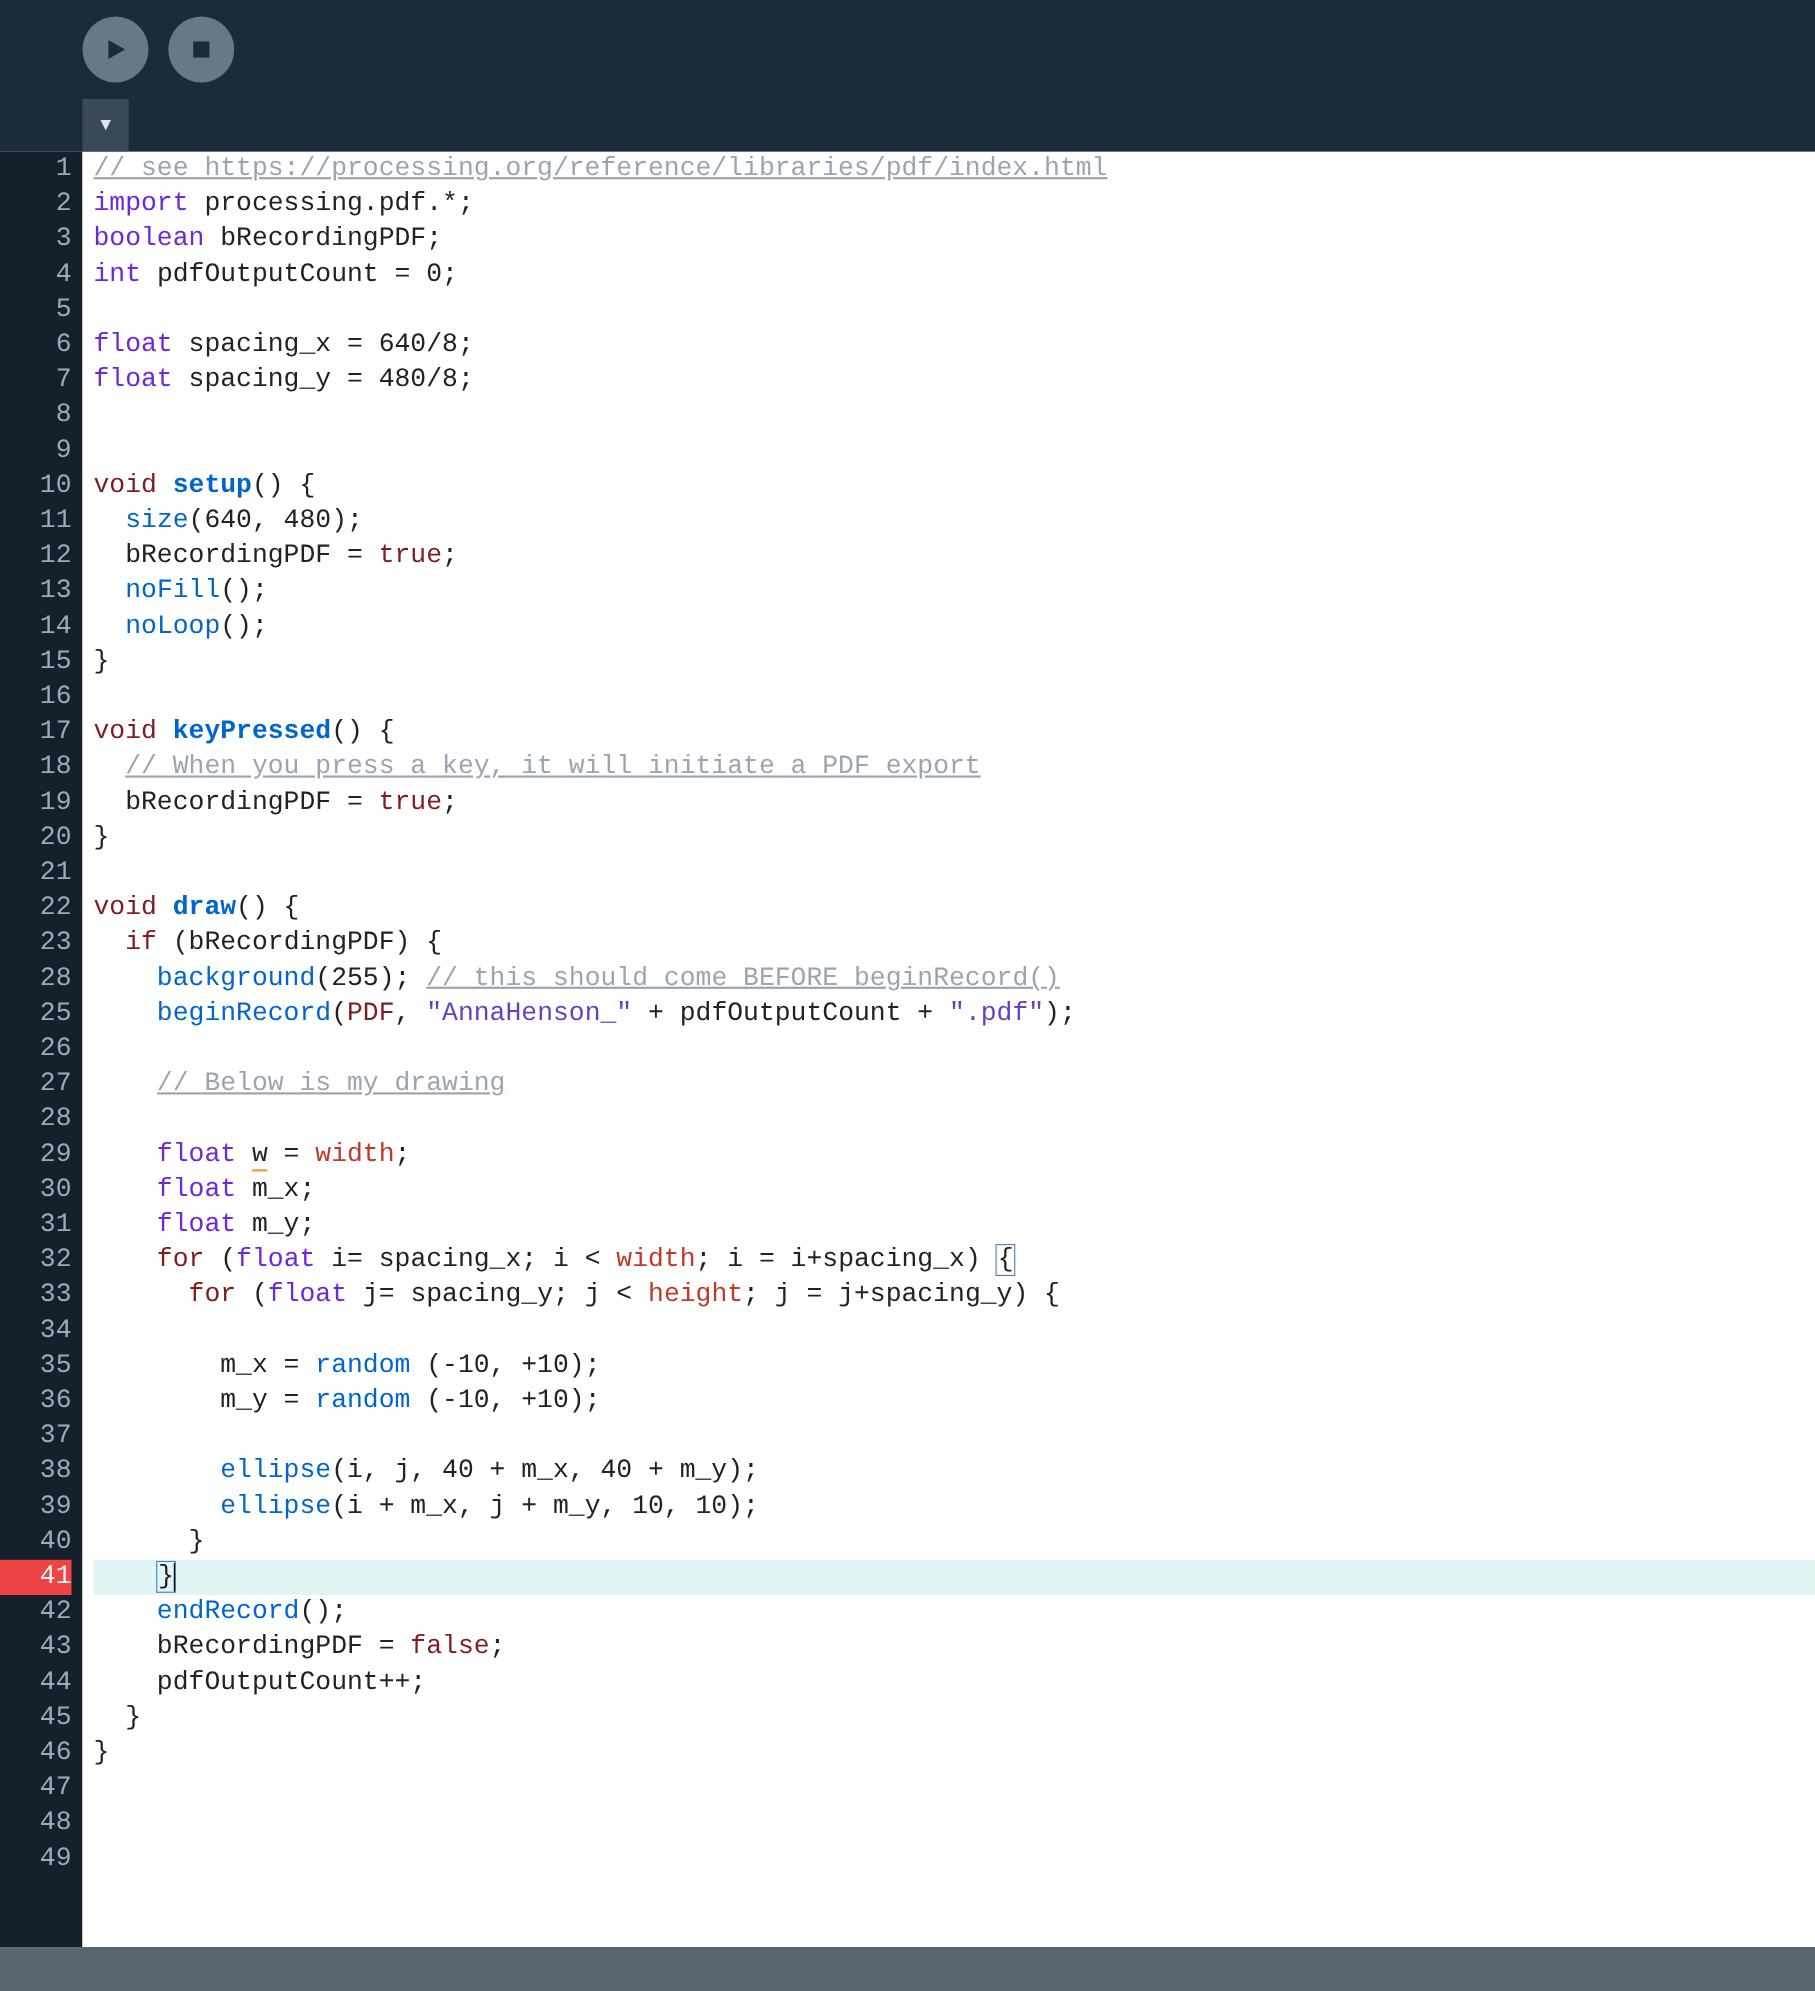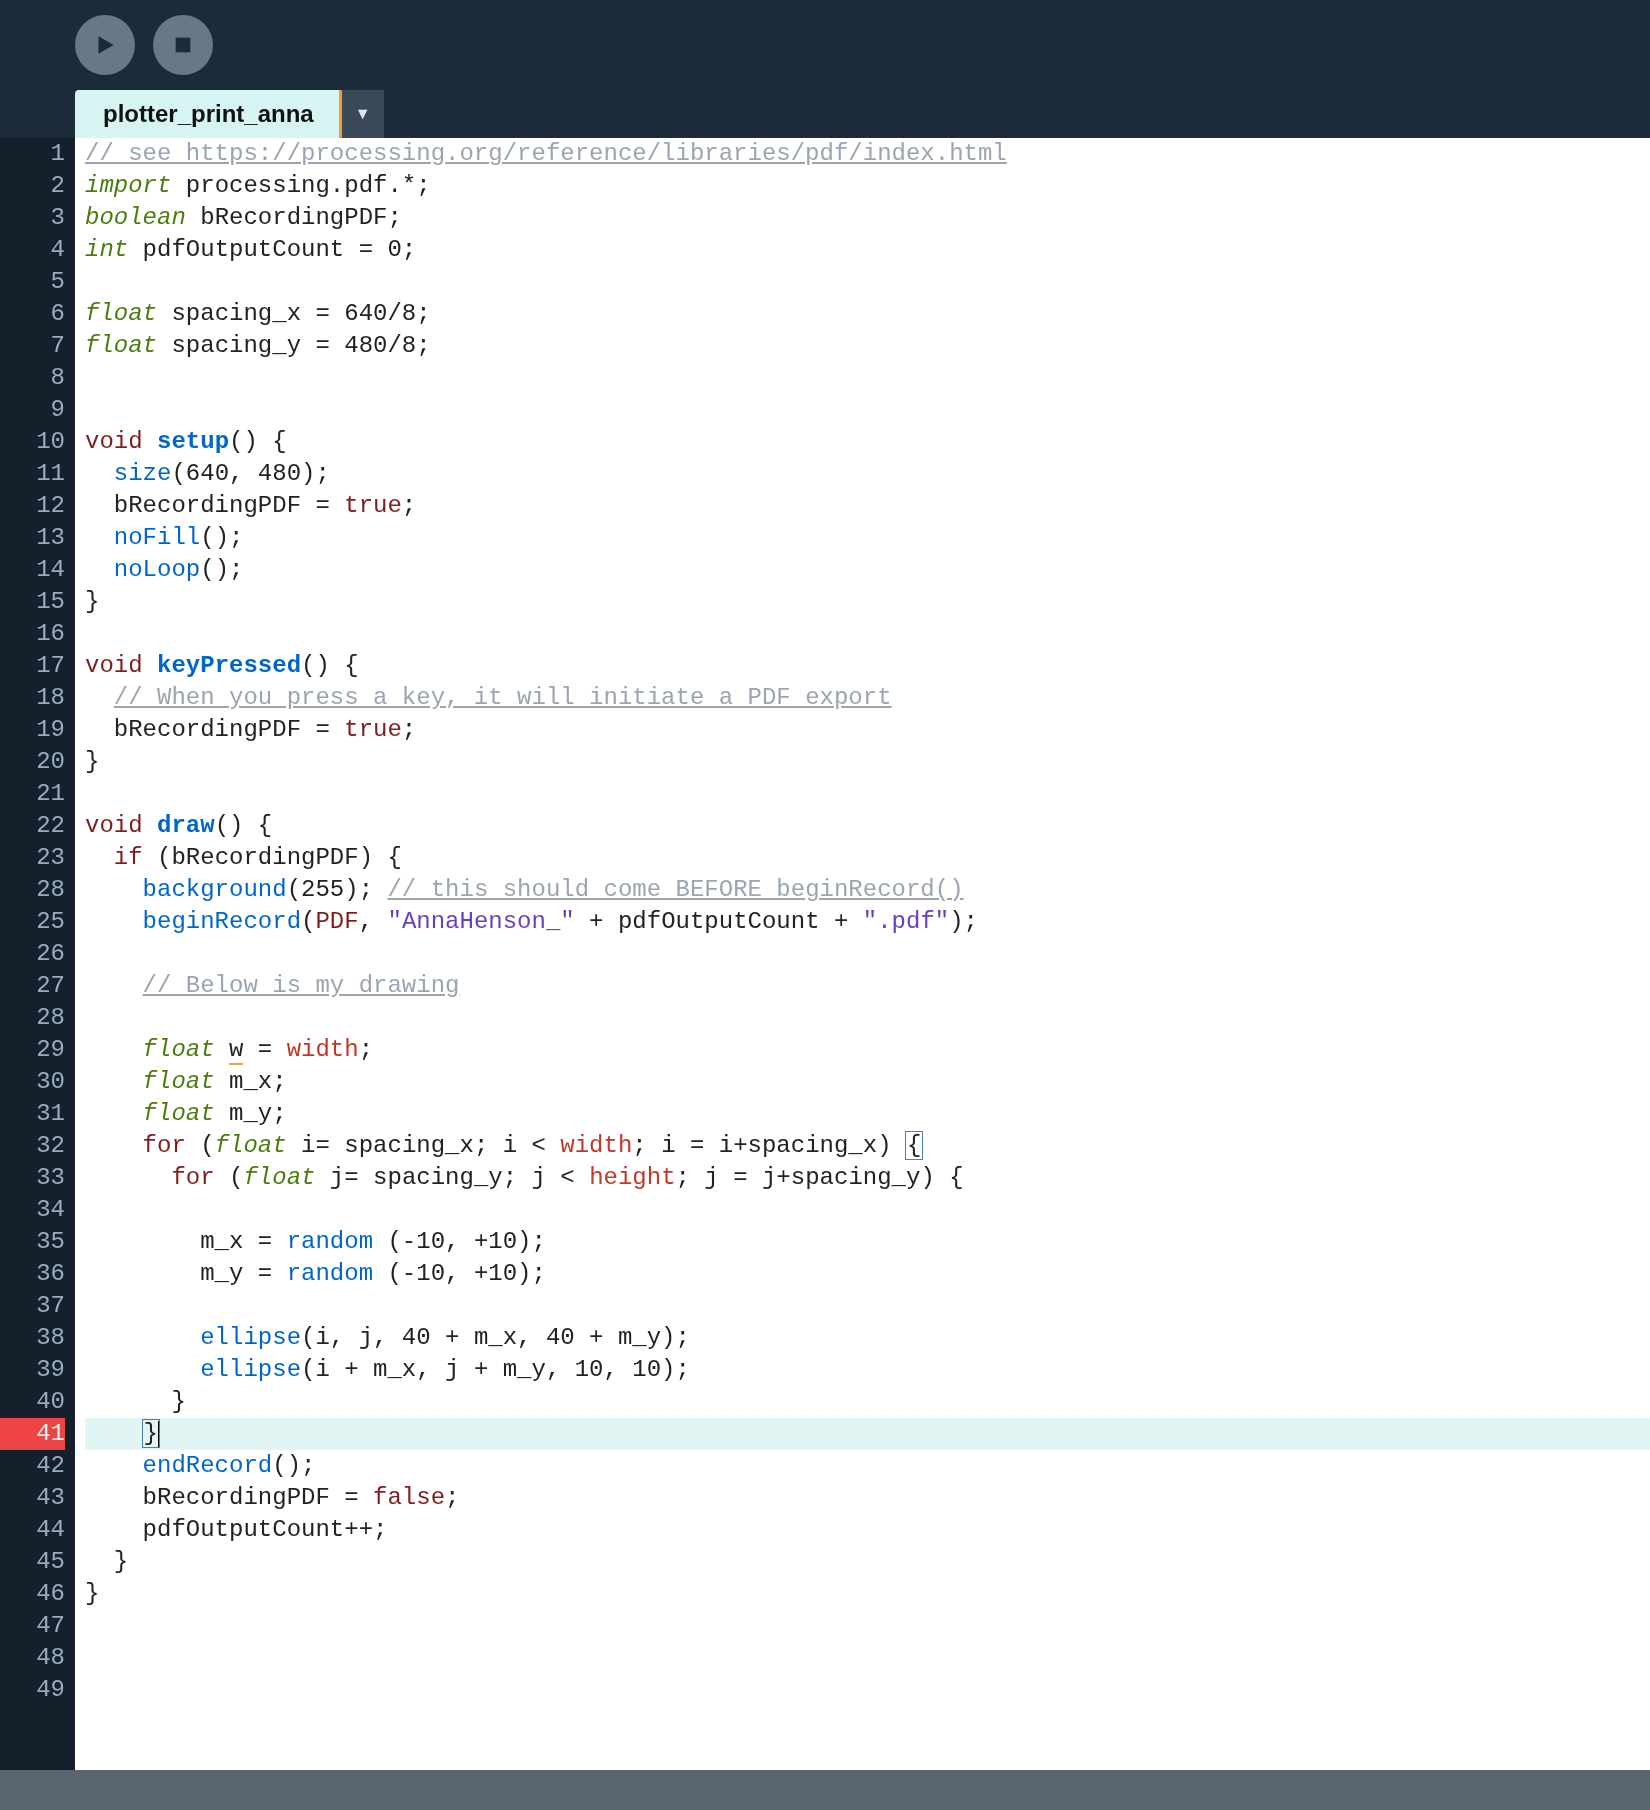--- a/index.html
+++ b/index.html
@@ -110,21 +110,21 @@
     right: -10000px;
     top: 0;
     bottom: 0;
     background: #e0f5f4;
     z-index: -1;
   }
 
   
   .c-comment { color: #9aa5b1; text-decoration: underline; }
   .c-kw { color: #7f1d1d; }
-  .c-type { color: #4d7c0f; font-style: italic; }
+  .c-type { color: #6d28d9; }
   .c-fn { color: #0066cc; }     
   .c-str { color: #6a3fbf; }
   .c-bold { font-weight: 700; }
   .c-builtin { color: #c0392b; }   
   .c-underline { border-bottom: 2px solid #f0a030; }
   .c-bracket-match { outline: 1px solid #4a7fb5; padding: 0 1px; }
   .caret {
     display: inline-block;
     width: 2px;
     height: 26px;
@@ -148,23 +148,20 @@
       </svg>
   </div>
   <div class="tb-btn">
     <svg width="22" height="22" viewBox="0 0 24 24">
         <rect x="4" y="4" width="16" height="16" fill="#1c2b3a"></rect>
       </svg>
   </div>
 </div>
 
 <div class="tabbar">
-  <div class="tab">
-    <span>plotter_print_anna</span>
-  </div>
   <div class="tab-dd">
     <span>▼</span>
   </div>
 </div>
 
 <div class="editor">
   <div class="gutter" id="gutter">
       <div class="ln">1</div>
       <div class="ln">2</div>
       <div class="ln">3</div>

